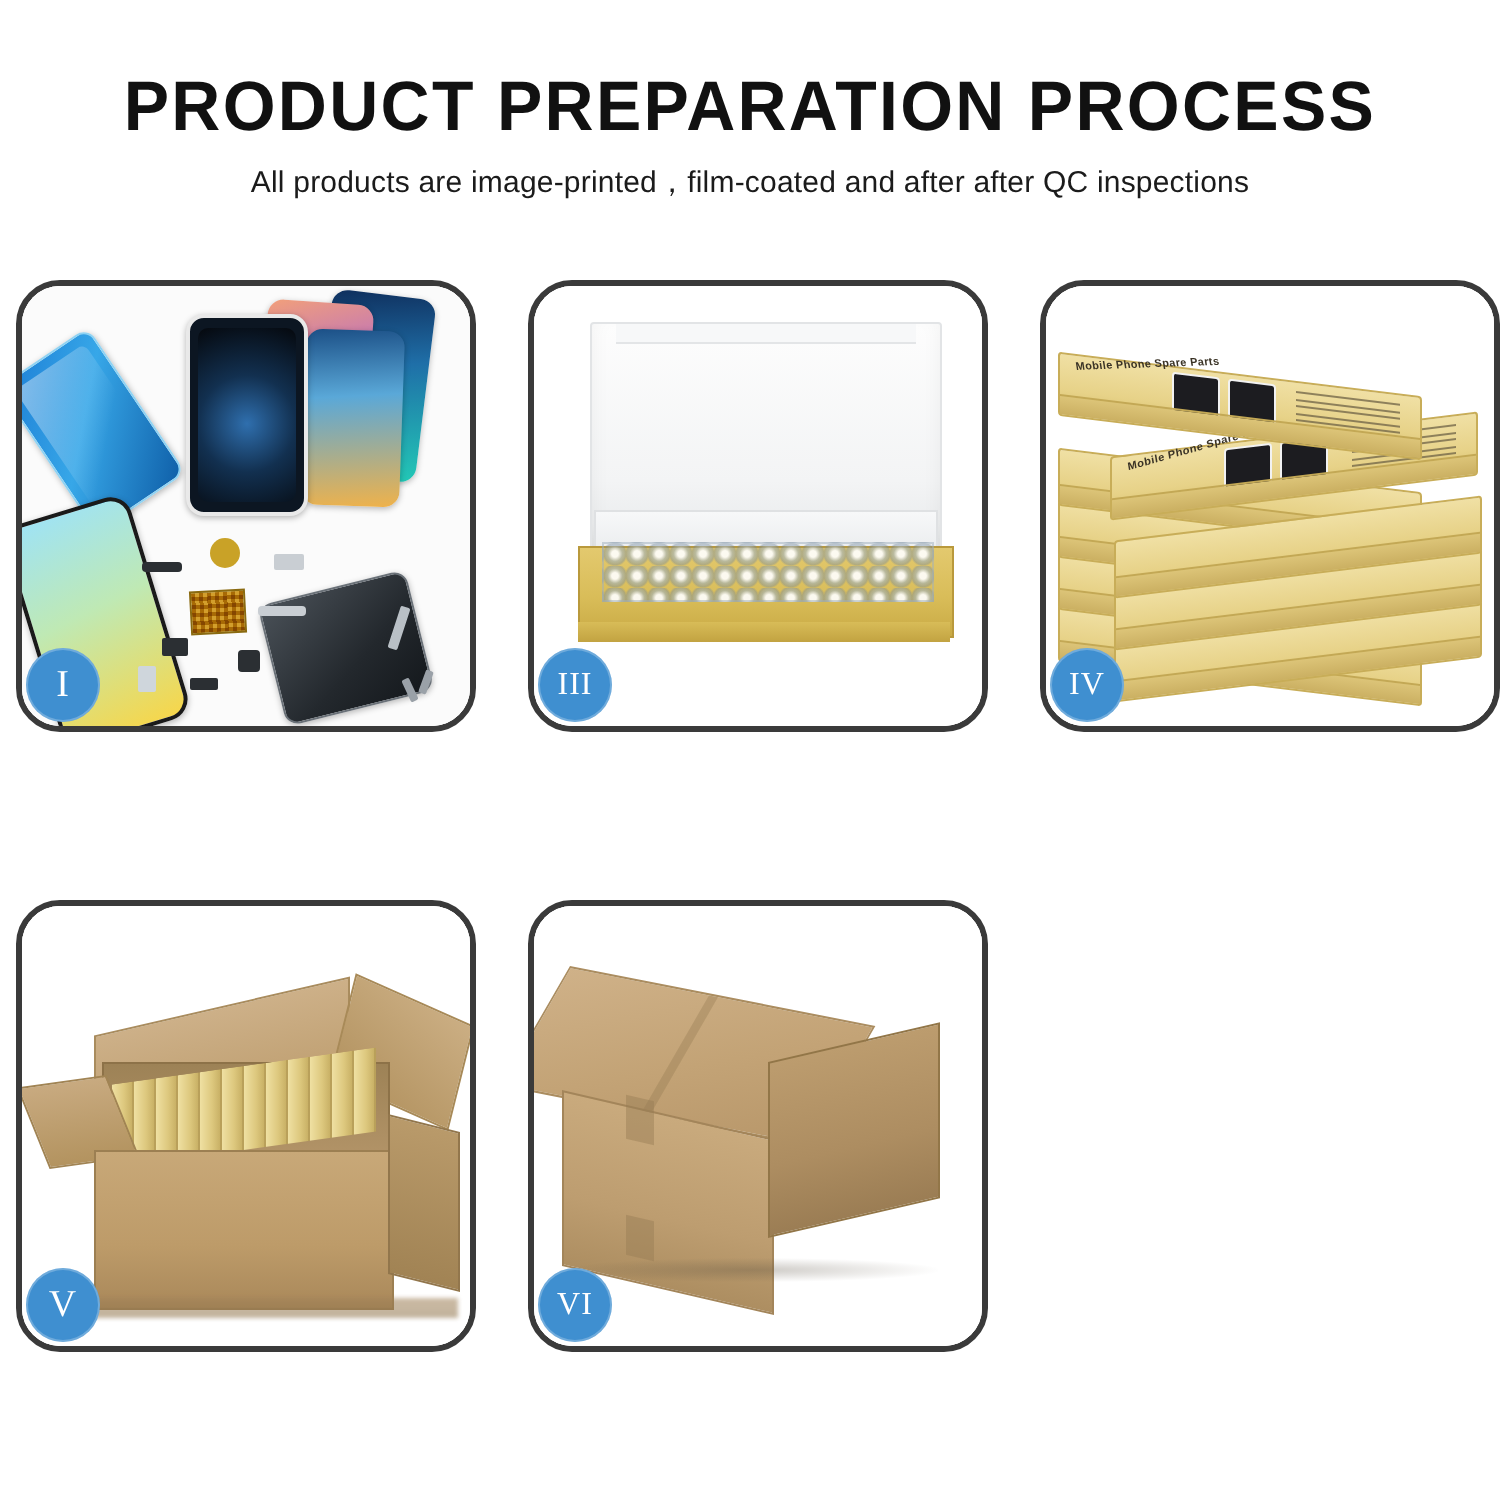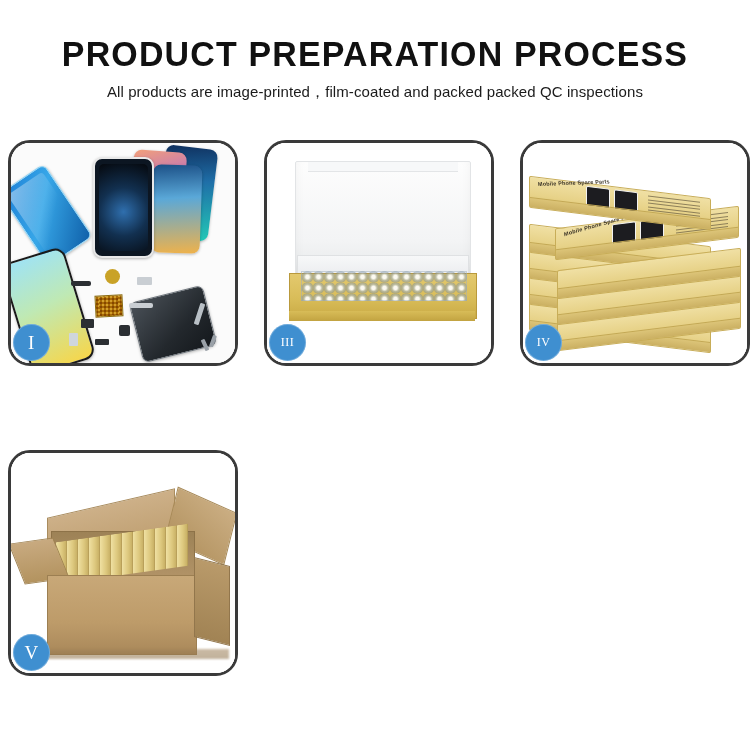--- a/index.html
+++ b/index.html
@@ -47,21 +47,21 @@
   }
   .badge{
     position:absolute;left:2px;bottom:2px;
     width:37px;height:37px;border-radius:50%;
     background:#3f8fd0;
     display:flex;align-items:center;justify-content:center;
     color:#ffffff;font-family:"Liberation Serif","DejaVu Serif",serif;
     font-size:19px;line-height:19px;letter-spacing:.5px;
     z-index:6;box-shadow:0 0 0 1px rgba(255,255,255,.25) inset;
   }
-  .badge.w3{font-size:12px;justify-content:center;}
+  .badge.w3{font-size:16px;justify-content:center;}
 
   
   .sceneI{position:absolute;inset:0;background:#fbfbfb;}
   .phone{position:absolute;border-radius:7px;box-shadow:0 1px 3px rgba(0,0,0,.28);}
   .p-blue{
     left:8px;top:28px;width:52px;height:86px;
     background:linear-gradient(135deg,#1d7fd6 0%,#37a7e8 45%,#0f5fa8 100%);
     transform:rotate(-34deg);border:1px solid #8fd2f2;
   }
   .p-blue::after{content:"";position:absolute;inset:5px;border-radius:4px;
@@ -267,21 +267,21 @@
     background:radial-gradient(ellipse at 50% 50%,rgba(90,80,65,.30),rgba(255,255,255,0) 72%);
   }
 </style>
 </head>
 <body>
 
 <div class="page">
 
   <div class="header">
     <h1 class="title">PRODUCT PREPARATION PROCESS</h1>
-    <p class="subtitle">All products are image-printed，film-coated and packed packed QC inspections</p>
+    <p class="subtitle">All products are image-printed，film-coated and after after QC inspections</p>
   </div>
 
   <div class="grid">
 
     <div class="card">
       <div class="card-media">
         <div class="sceneI">
           <div class="phone p-blue"></div>
           <div class="phone p-teal"></div>
           <div class="phone p-purple"></div>
@@ -416,15 +416,30 @@
           <div class="carton-front"></div>
           <div class="carton-side"></div>
           <div class="carton-bottom"></div>
         </div>
       </div>
       <div class="badge">
         <span>V</span>
       </div>
     </div>
 
+    <div class="card">
+      <div class="card-media">
+        <div class="sceneVI">
+          <div class="box6-top"></div>
+          <div class="box6-front"></div>
+          <div class="box6-right"></div>
+          <div class="tape t1"></div>
+          <div class="tape t2"></div>
+          <div class="shadow6"></div>
+        </div>
+      </div>
+      <div class="badge w3">
+        <span>VI</span>
+      </div>
+    </div>
 
   </div>
 </div>
 
 </body></html>

